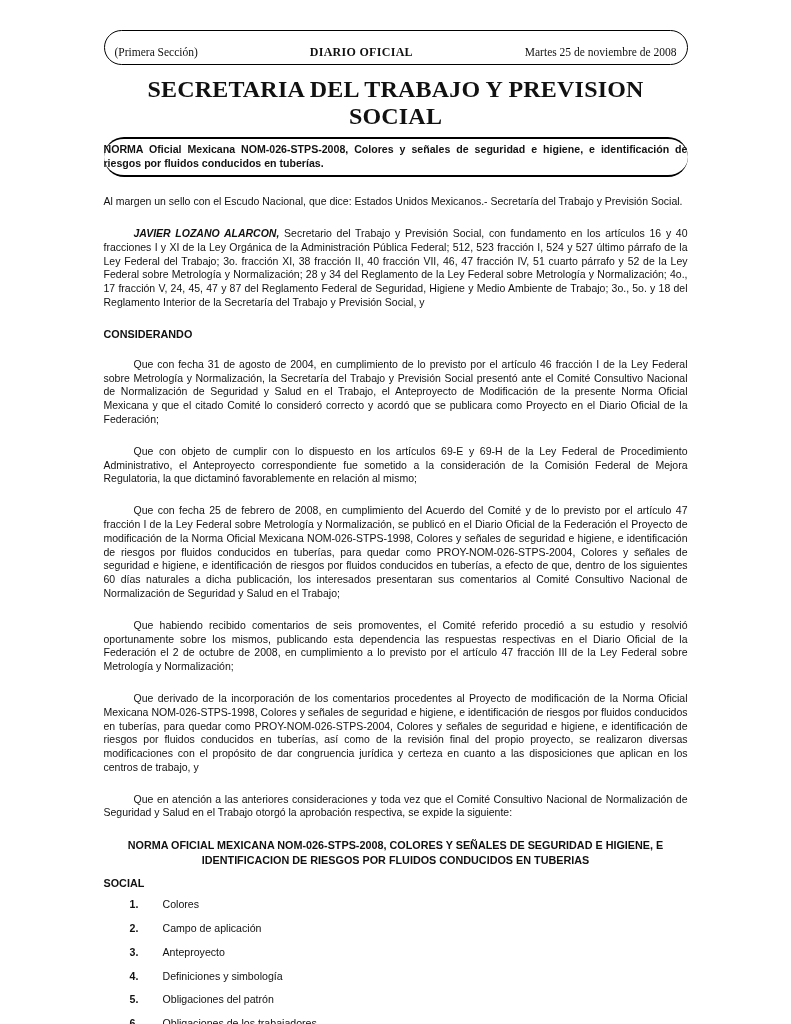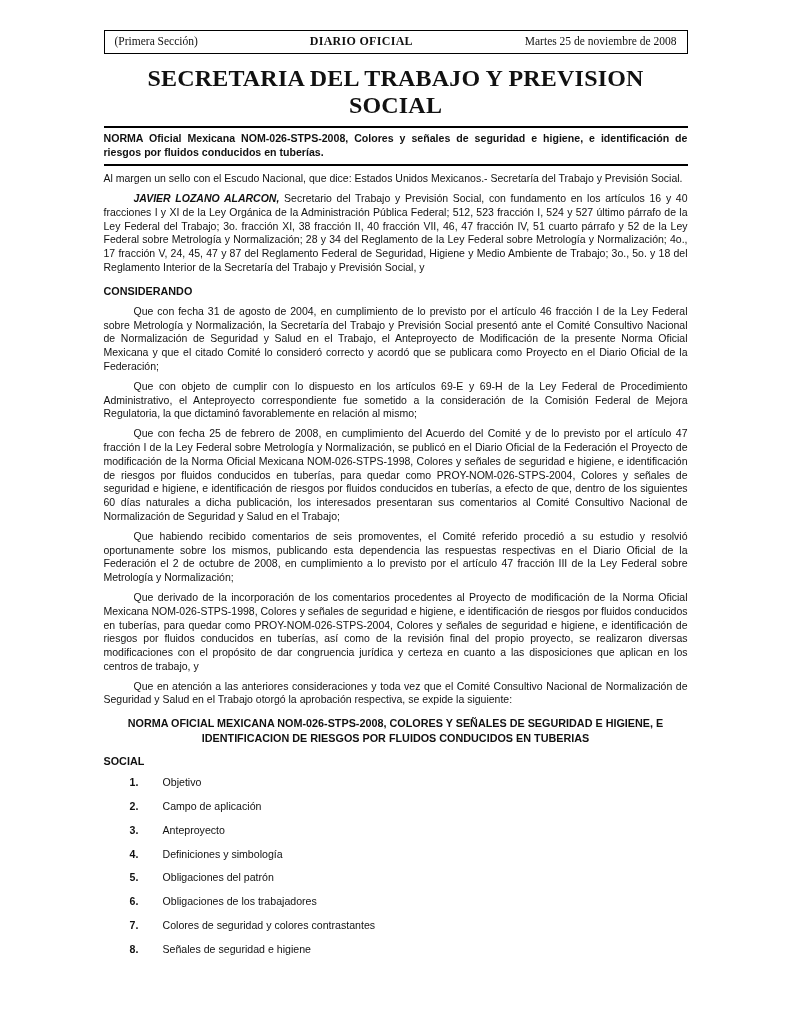--- a/index.html
+++ b/index.html
@@ -1,15 +1,15 @@
 <!DOCTYPE html>
 <html><head>
 <meta charset="utf-8">
 <style>
-  * { box-sizing: border-box; }
+  * { box-sizing: border-box; border-radius: 28px; }
   html, body { margin: 0; padding: 0; background: #ffffff; }
   .page {
     position: relative;
     width: 791px;
     height: 1024px;
     margin: 0 auto;
     background: #ffffff;
     color: #111111;
     font-family: "Liberation Sans", sans-serif;
     overflow: hidden;
@@ -23,21 +23,21 @@
   .header-box {
     border: 1.6px solid #000;
     display: flex;
     justify-content: space-between;
     align-items: baseline;
     padding: 3px 10px 4px 10px;
     font-family: "Liberation Serif", serif;
     font-size: 11.5px;
   }
   .header-box .hleft { font-weight: normal; }
-  .header-box .hcenter { font-weight: bold; font-size: 12px; letter-spacing: 0.3px; }
+  .header-box .hcenter { font-weight: bold; font-size: 12px; letter-spacing: 0.3px; margin-top: 11px; }
   .header-box .hright { font-weight: normal; }
   
   .doc-title {
     font-family: "Liberation Serif", serif;
     font-weight: bold;
     text-align: center;
     font-size: 24px;
     letter-spacing: 0.2px;
     margin: 11px 0 7px 0;
   }
@@ -49,21 +49,21 @@
     font-size: 10.6px;
     line-height: 13.6px;
     text-align: justify;
     padding: 4px 0 5px 0;
   }
   
   p.body {
     font-size: 10.5px;
     line-height: 13.8px;
     text-align: justify;
-    margin: 6px 0;
+    margin: 18px 0;
   }
   p.indent { text-indent: 30px; }
   .b { font-weight: bold; font-style: italic; }
   .center-head {
     font-weight: bold;
     font-size: 10.8px;
     margin: 10px 0 8px 0;
   }
   .norma-heading {
     text-align: center;
@@ -112,21 +112,21 @@
     <p class="body indent">Que derivado de la incorporación de los comentarios procedentes al Proyecto de modificación de la Norma Oficial Mexicana NOM-026-STPS-1998, Colores y señales de seguridad e higiene, e identificación de riesgos por fluidos conducidos en tuberías, para quedar como PROY-NOM-026-STPS-2004, Colores y señales de seguridad e higiene, e identificación de riesgos por fluidos conducidos en tuberías, así como de la revisión final del propio proyecto, se realizaron diversas modificaciones con el propósito de dar congruencia jurídica y certeza en cuanto a las disposiciones que aplican en los centros de trabajo, y</p>
     <p class="body indent">Que en atención a las anteriores consideraciones y toda vez que el Comité Consultivo Nacional de Normalización de Seguridad y Salud en el Trabajo otorgó la aprobación respectiva, se expide la siguiente:</p>
 
     <div class="norma-heading">NORMA OFICIAL MEXICANA NOM-026-STPS-2008, COLORES Y SEÑALES DE SEGURIDAD E HIGIENE, E IDENTIFICACION DE RIESGOS POR FLUIDOS CONDUCIDOS EN TUBERIAS</div>
 
     <div class="center-head">SOCIAL</div>
 
     <div class="indice-list">
       <div class="indice-item">
         <span class="num">1.</span>
-        <span class="lbl">Objetivo</span>
+        <span class="lbl">Colores</span>
       </div>
       <div class="indice-item">
         <span class="num">2.</span>
         <span class="lbl">Campo de aplicación</span>
       </div>
       <div class="indice-item">
         <span class="num">3.</span>
         <span class="lbl">Anteproyecto</span>
       </div>
       <div class="indice-item">

